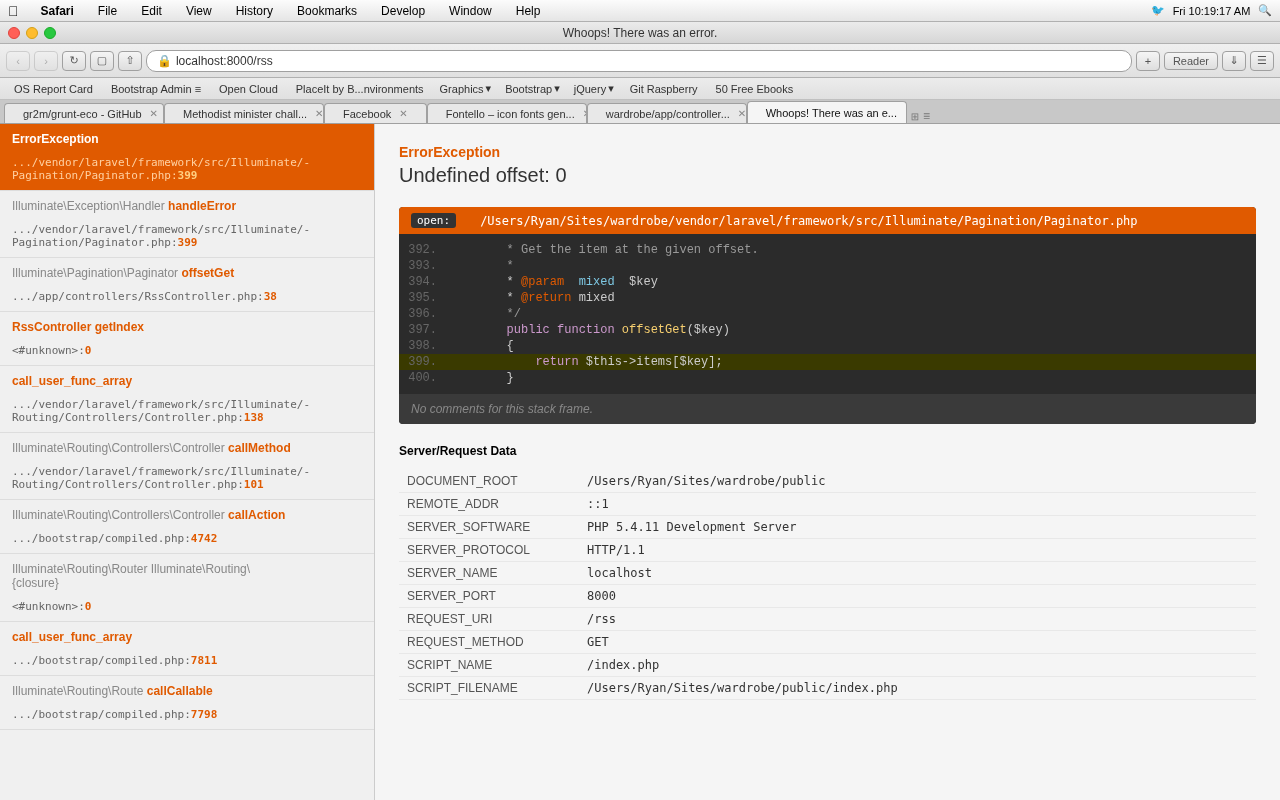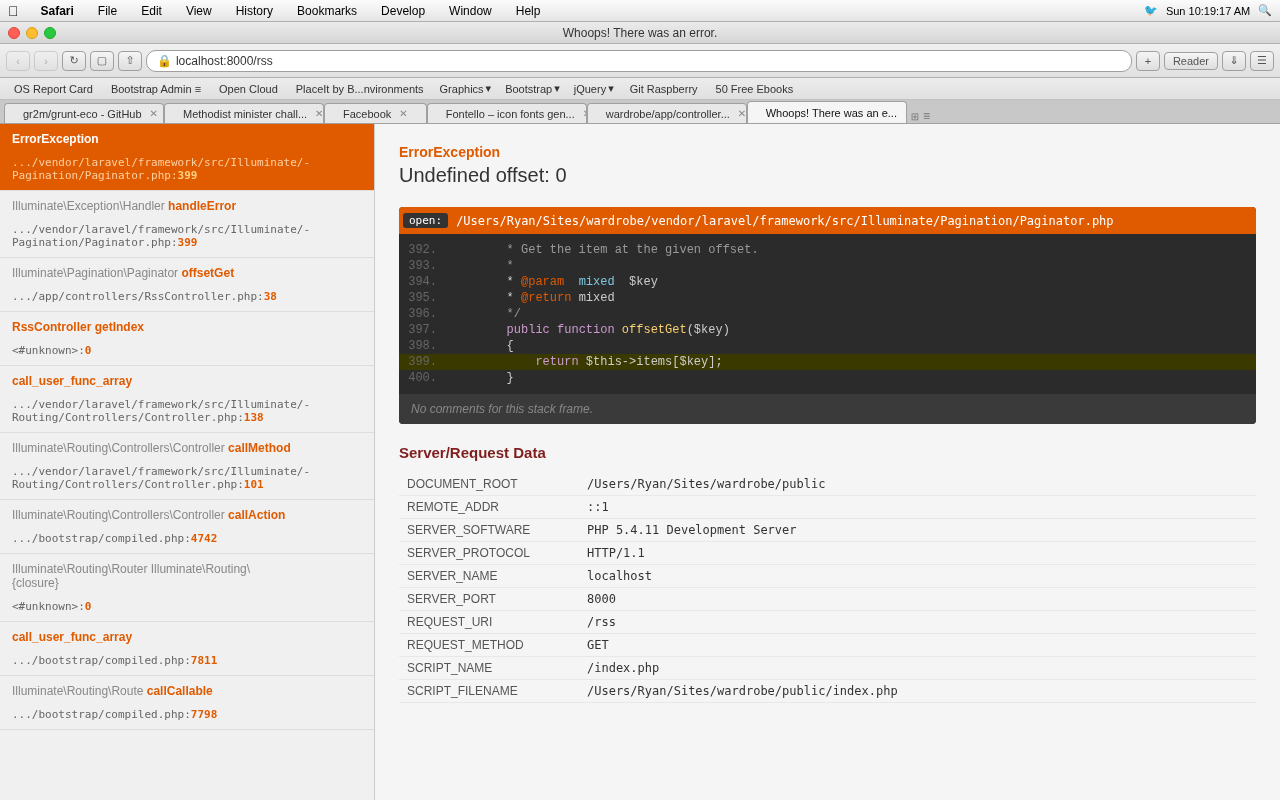--- a/index.html
+++ b/index.html
@@ -172,24 +172,24 @@
     
     .code-block {
       background: #2b2b2b;
       border-radius: 4px;
       overflow: hidden;
       margin-bottom: 20px;
     }
     .code-header {
       background: #e05a00;
       color: white;
-      padding: 6px 4px;
+      padding: 6px 12px;
       font-size: 12px;
       font-family: monospace;
-      display: flex; align-items: center; gap: 8px;
+      display: flex; align-items: center; gap: 24px;
     }
     .code-header .open-badge {
       background: #333;
       color: #fff;
       padding: 1px 6px;
       border-radius: 3px;
       font-size: 11px;
     }
     .code-lines {
       padding: 8px 0;
@@ -215,22 +215,22 @@
     .kw-function { color: #cc99cd; }
     .kw-return { color: #cc99cd; }
     .kw-mixed { color: #7ec8e3; }
     .kw-param { color: #e05a00; }
     .kw-return-tag { color: #e05a00; }
     .code-comment { color: #999; }
     .no-comments { background: #3a3a3a; color: #888; padding: 8px 12px; font-size: 12px; font-style: italic; }
 
     
     .section-title {
-      font-size: 15px;
-      color: #7f1d1d;
+      font-size: 12px;
+      color: #000000;
       font-weight: 600;
       margin-bottom: 12px;
     }
     .server-table { width: 100%; border-collapse: collapse; font-size: 12px; }
     .server-table td { padding: 4px 8px; vertical-align: top; border-bottom: 1px solid #e8e8e8; }
     .server-table td:first-child { color: #555; font-weight: 500; width: 180px; }
     .server-table td:last-child { color: #333; font-family: monospace; }
 
     
     ::-webkit-scrollbar { width: 8px; }
@@ -268,21 +268,21 @@
   <span class="menu-item">File</span>
   <span class="menu-item">Edit</span>
   <span class="menu-item">View</span>
   <span class="menu-item">History</span>
   <span class="menu-item">Bookmarks</span>
   <span class="menu-item">Develop</span>
   <span class="menu-item">Window</span>
   <span class="menu-item">Help</span>
   <div class="status-right">
     <span>🐦</span>
-    <span>Sun 10:19:17 AM</span>
+    <span>Fri 10:19:17 AM</span>
     <span>🔍</span>
   </div>
 </div>
 
 <div class="title-bar">
   <div class="traffic-lights">
     <div class="traffic-light tl-red"></div>
     <div class="traffic-light tl-yellow"></div>
     <div class="traffic-light tl-green"></div>
   </div>

